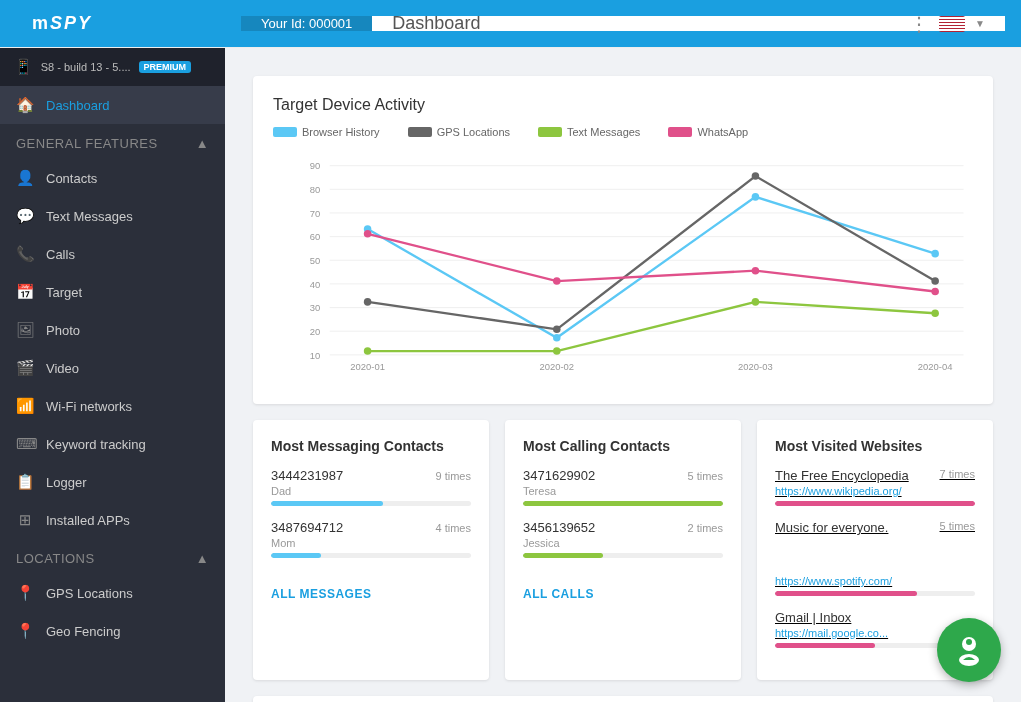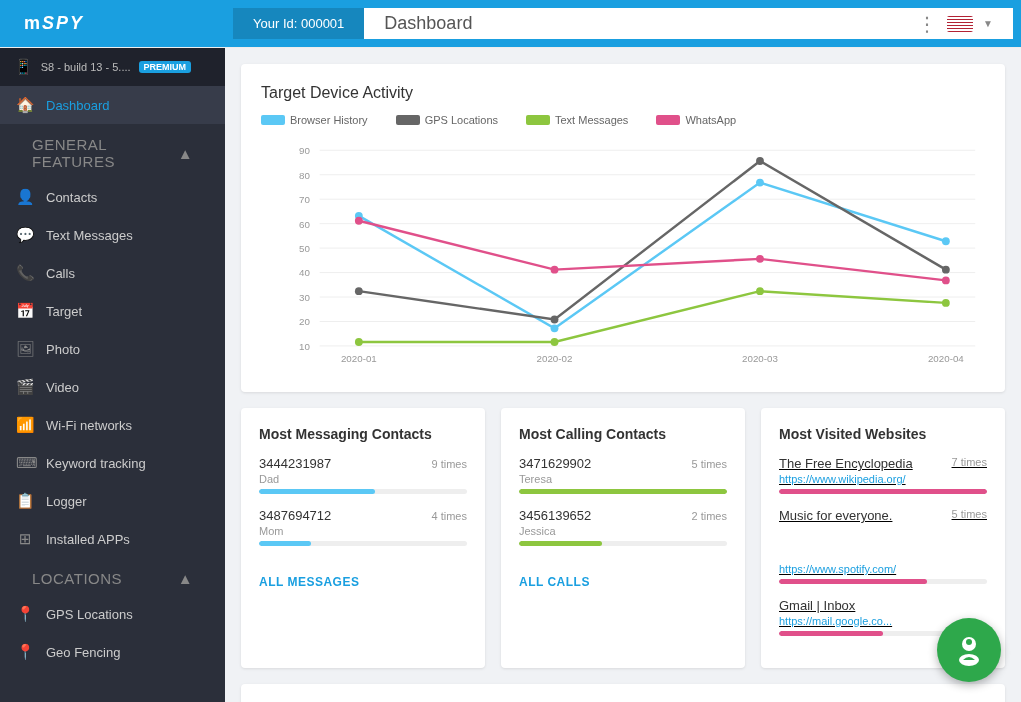--- a/index.html
+++ b/index.html
@@ -36,22 +36,22 @@
       color: white;
       font-size: 9px;
       padding: 1px 5px;
       border-radius: 3px;
       font-weight: bold;
     }
     .nav-section-header {
       display: flex;
       justify-content: space-between;
       align-items: center;
-      padding: 12px 32px 8px;
-      font-size: 15px;
+      padding: 12px 16px 8px;
+      font-size: 13px;
       color: #888;
       text-transform: uppercase;
       letter-spacing: 0.5px;
     }
     .nav-item {
       display: flex;
       align-items: center;
       gap: 12px;
       padding: 10px 16px;
       font-size: 13px;
@@ -60,21 +60,21 @@
       transition: background 0.2s;
     }
     .nav-item.active { color: #1a9fe0; background: #373c4a; }
     .nav-item.active .nav-icon { color: #1a9fe0; }
     .nav-icon { font-size: 15px; width: 18px; text-align: center; color: #888; }
 
     
     .content {
       flex: 1;
       overflow-y: auto;
-      padding: 16px;
+      padding: 28px;
       background: #f0f2f5;
     }
 
     
     .top-bar {
       display: flex;
       align-items: center;
       background: white;
       padding: 10px 20px;
       border-bottom: 1px solid #eee;
@@ -227,21 +227,21 @@
       display: flex;
       align-items: center;
       justify-content: center;
       z-index: 100;
       box-shadow: 0 3px 10px rgba(0,0,0,0.3);
     }
   </style>
 </head>
 <body>
 
-<div class="top-bar" style="background:#1a9fe0; padding:8px; height:48px; display:flex; align-items:center; flex-shrink:0;">
+<div class="top-bar" style="background:#1a9fe0; padding:16px; height:48px; display:flex; align-items:center; flex-shrink:0;">
   <div style="width:225px; display:flex; align-items:center; padding:0 16px; gap:8px; height:100%;">
     <span style="color:white; font-weight:900; font-size:18px; letter-spacing:2px;">
       <span style="color:#fff;">m</span><span style="color:#fff; font-style:italic;">SPY</span>
     </span>
   </div>
   <div style="background:rgba(0,0,0,0.15); height:100%; display:flex; align-items:center; padding:0 20px;">
     <span style="color:white; font-size:13px;">Your Id: 000001</span>
   </div>
   <div style="flex:1; display:flex; align-items:center; background:white; height:100%; padding: 0 20px; justify-content:space-between;">
     <span style="font-size:18px; color:#555; font-weight:300;">Dashboard</span>

